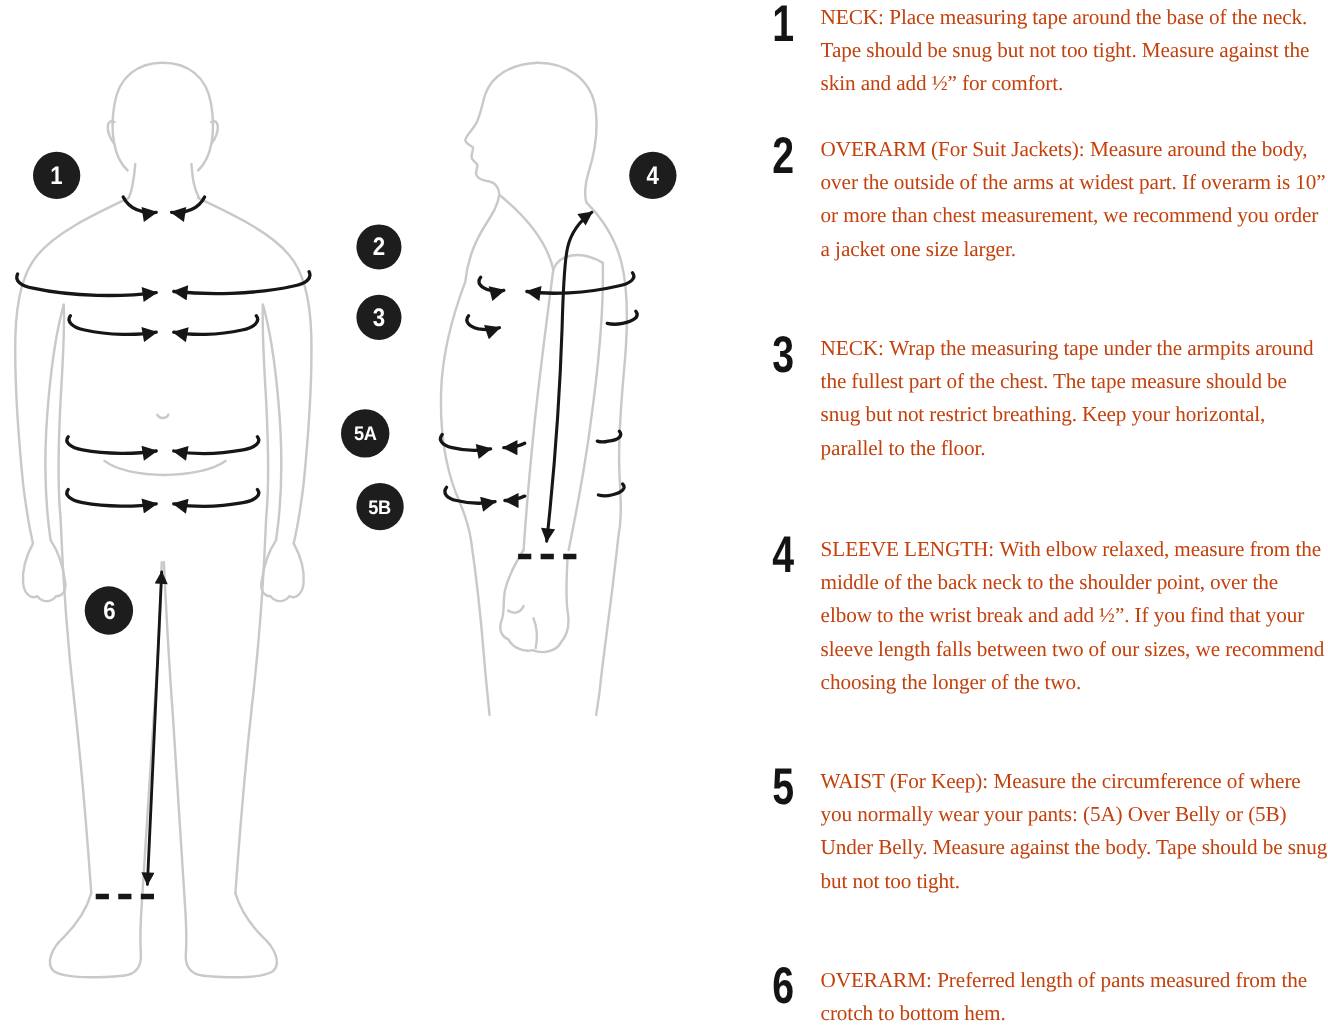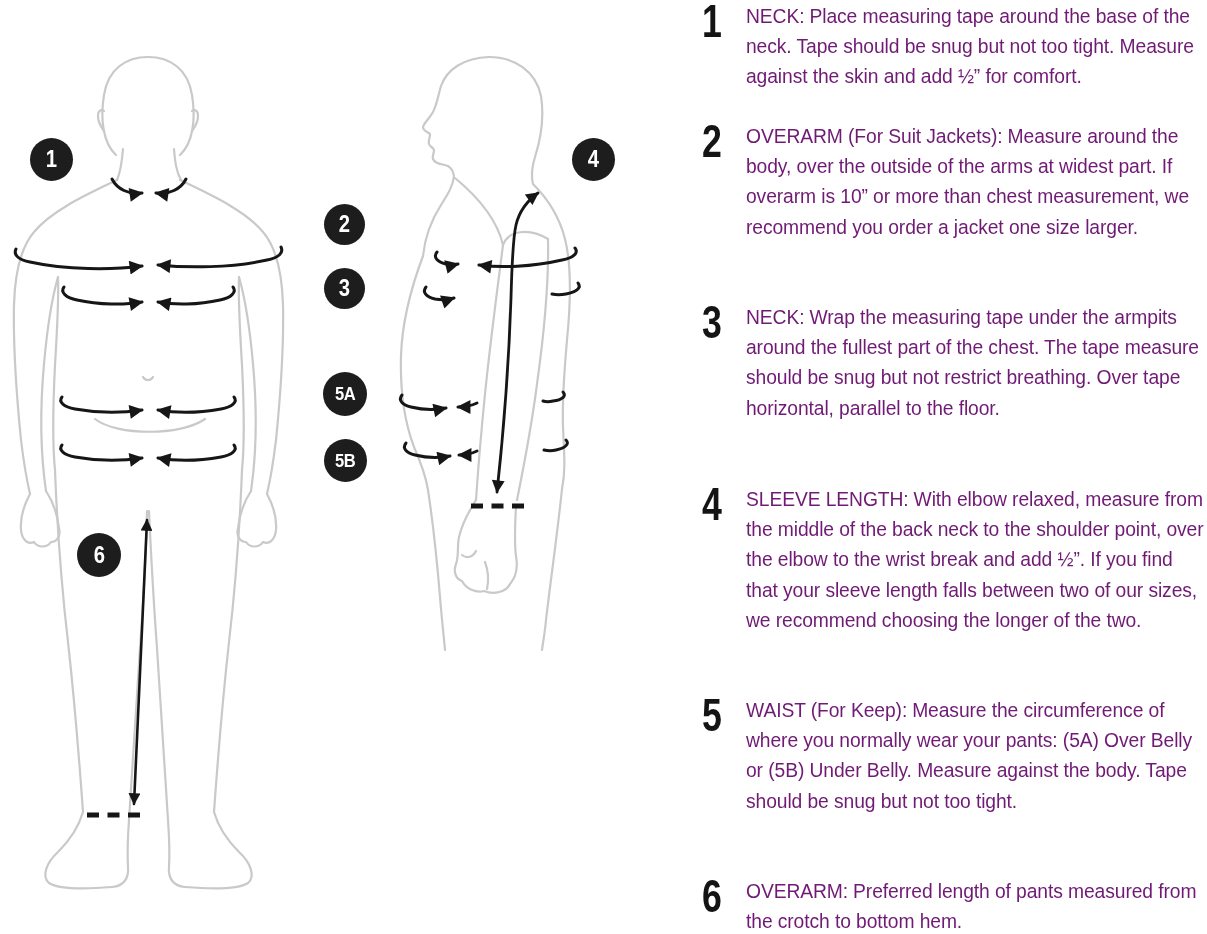--- a/index.html
+++ b/index.html
@@ -18,22 +18,23 @@
   }
   .marker span{display:inline-block;transform:scaleX(.88);}
   .marker.small span{font-size:18px;transform:scaleX(.92);letter-spacing:-.5px;}
   .instructions{position:absolute;left:690px;top:0;width:517px;height:934px;}
   .instruction{position:absolute;left:12px;display:flex;align-items:flex-start;}
   .instruction .num{
     flex:0 0 44px;width:44px;font-weight:bold;font-size:47px;line-height:38px;
     color:#141414;transform:scaleX(.76);transform-origin:left top;letter-spacing:-1px;
   }
   .instruction p{
-    margin:0;width:461px;font-size:19.3px;line-height:30.2px;color:#701a75;
+    margin:0;width:461px;font-size:19.3px;line-height:30.2px;color:#c2410c;
     letter-spacing:-0.1px;
+    font-family:Liberation Serif, serif;
   }
   .instruction .label{margin-right:5px;}
   .i1{top:2px}.i2{top:122px}.i3{top:303px}.i4{top:485px}.i5{top:696px}.i6{top:877px}
 </style>
 </head>
 <body>
 
 <div class="diagram">
   <svg width="690" height="934" viewBox="0 0 690 934">
     <defs>
@@ -114,21 +115,21 @@
     </div>
   <div class="marker" style="left:324px;top:204px;width:41px;height:41px;">
       <span>2</span>
     </div>
   <div class="marker" style="left:324px;top:268px;width:41px;height:41px;">
       <span>3</span>
     </div>
   <div class="marker" style="left:572px;top:138px;">
       <span>4</span>
     </div>
-  <div class="marker small" style="left:323px;top:372px;width:44px;height:44px;">
+  <div class="marker small" style="left:310px;top:372px;width:44px;height:44px;">
       <span>5A</span>
     </div>
   <div class="marker small" style="left:324px;top:439px;">
       <span>5B</span>
     </div>
   <div class="marker" style="left:77px;top:533px;width:44px;height:44px;">
       <span>6</span>
     </div>
 </div>
 
@@ -136,21 +137,21 @@
   <section class="instruction i1">
     <div class="num">1</div>
     <p><span class="label">NECK:</span><span>Place measuring tape around the base of the neck. Tape should be snug but not too tight. Measure against the skin and add ½” for comfort.</span></p>
   </section>
   <section class="instruction i2">
     <div class="num">2</div>
     <p><span class="label">OVERARM (For Suit Jackets):</span><span>Measure around the body, over the outside of the arms at widest part. If overarm is 10” or more than chest measurement, we recommend you order a jacket one size larger.</span></p>
   </section>
   <section class="instruction i3">
     <div class="num">3</div>
-    <p><span class="label">NECK:</span><span>Wrap the measuring tape under the armpits around the fullest part of the chest. The tape measure should be snug but not restrict breathing. Over tape horizontal, parallel to the floor.</span></p>
+    <p><span class="label">NECK:</span><span>Wrap the measuring tape under the armpits around the fullest part of the chest. The tape measure should be snug but not restrict breathing. Keep your horizontal, parallel to the floor.</span></p>
   </section>
   <section class="instruction i4">
     <div class="num">4</div>
     <p><span class="label">SLEEVE LENGTH:</span><span>With elbow relaxed, measure from the middle of the back neck to the shoulder point, over the elbow to the wrist break and add ½”. If you find that your sleeve length falls between two of our sizes, we recommend choosing the longer of the two.</span></p>
   </section>
   <section class="instruction i5">
     <div class="num">5</div>
     <p><span class="label">WAIST (For Keep):</span><span>Measure the circumference of where you normally wear your pants: (5A) Over Belly or (5B) Under Belly. Measure against the body. Tape should be snug but not too tight.</span></p>
   </section>
   <section class="instruction i6">

